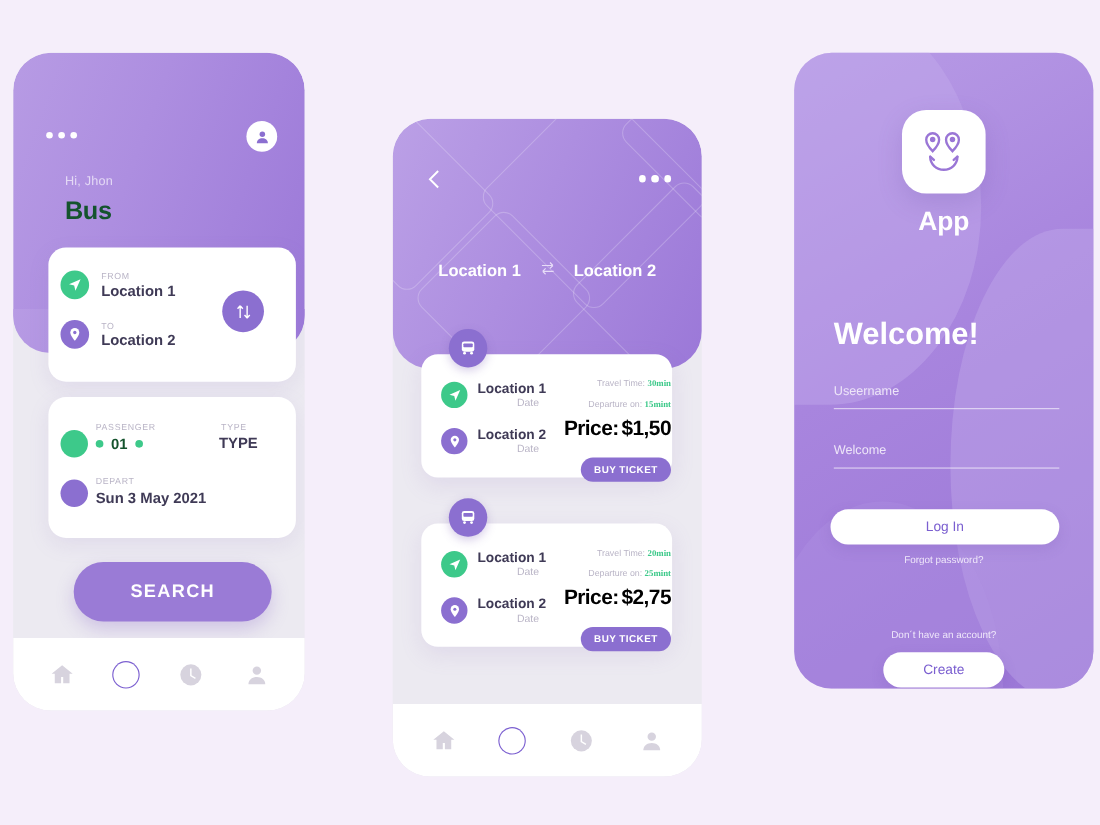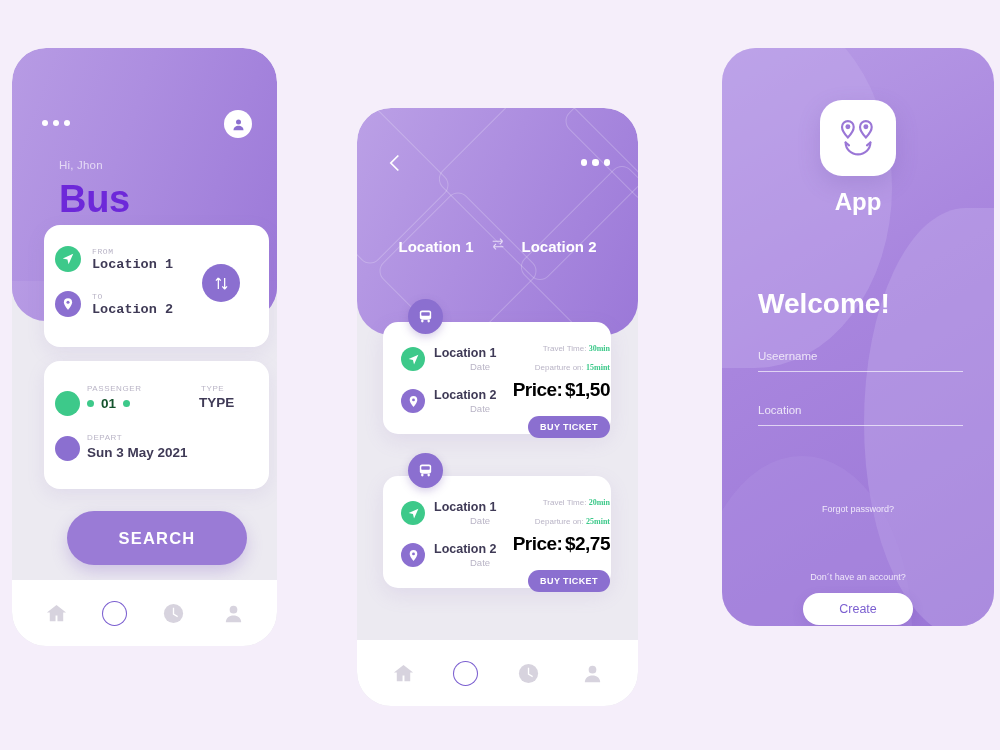--- a/index.html
+++ b/index.html
@@ -46,30 +46,30 @@
     justify-content:center;
   }
   .avatar-btn svg { width:15px; height:15px; fill:#8b6fd0; }
 
   .greet {
     position:absolute; left:47px; top:111px;
     font-size:11.5px; color:#e4d9f5; letter-spacing:.2px;
   }
   .screen-title {
     position:absolute; left:47px; top:130px;
-    font-size:38px; font-weight:bold; color:#6d28d9; letter-spacing:-.3px;text-align:right;
+    font-size:23px; font-weight:bold; color:#14532d; letter-spacing:-.3px;text-align:right;
   }
 
   .card {
     position:absolute; background:#fff; border-radius:16px;
     box-shadow: 0 6px 18px rgba(150,120,190,.13);
   }
   #route-card { left:32px; top:177px; width:225px; height:122px; }
 
-  .route-row { position:absolute; display:flex; align-items:center;font-family:Liberation Mono, monospace; }
+  .route-row { position:absolute; display:flex; align-items:center; }
   .route-row .pin {
     width:26px; height:26px; border-radius:50%; display:flex;
     align-items:center; justify-content:center; flex:none;
   }
   .pin.green { background:#3dc98a; }
   .pin.purple { background:#8b6fd0; }
   .pin svg { width:14px; height:14px; fill:#fff; }
   .route-texts { margin-left:11px; }
   .route-label { font-size:8px; color:#b9b4c6; letter-spacing:.6px; }
   .route-value { font-size:13.5px; font-weight:bold; color:#3f3a56; margin-top:1px; }
@@ -538,22 +538,23 @@
 
     <div class="app-name">App</div>
     <div class="welcome">Welcome!</div>
 
     <div class="field" id="field-user">
       <div class="ph">Useername</div>
       <div class="rule"></div>
     </div>
 
     <div class="field" id="field-pass">
-      <div class="ph">Location</div>
+      <div class="ph">Welcome</div>
       <div class="rule"></div>
     </div>
 
+    <button class="login-btn">Log In</button>
     <div class="forgot">Forgot password?</div>
     <div class="no-account">Don´t have an account?</div>
     <button class="create-btn">Create</button>
   </div>
 
 </div>
 
 </body></html>

